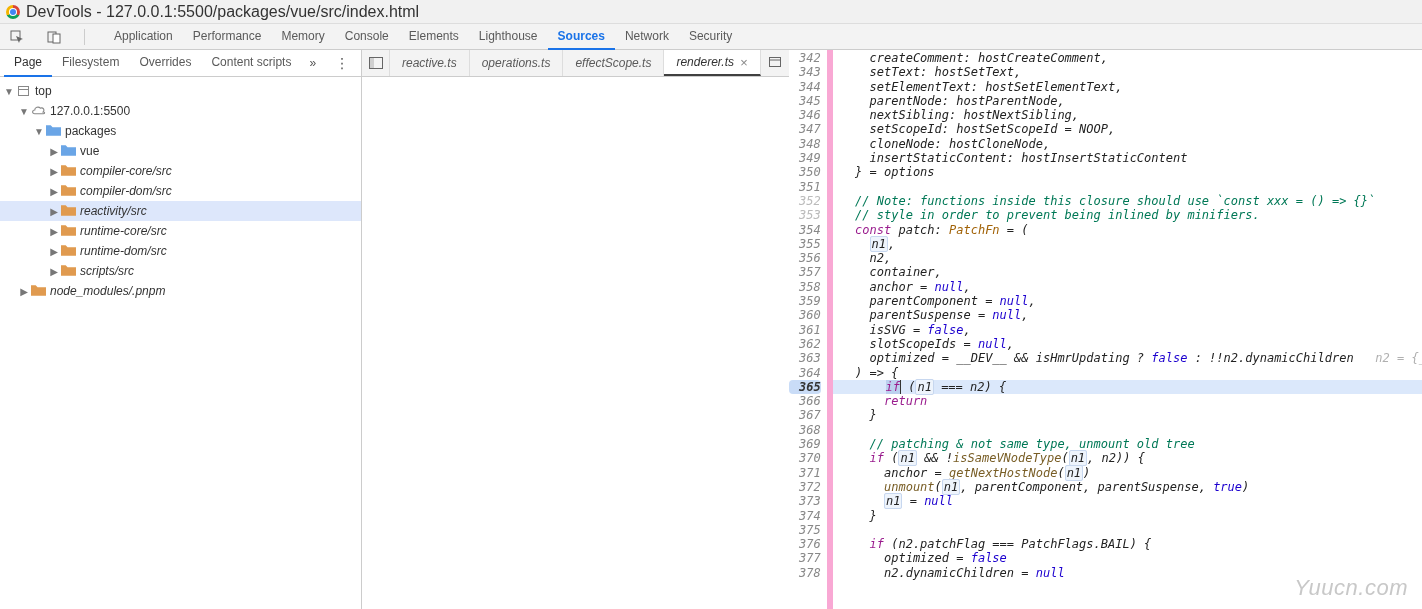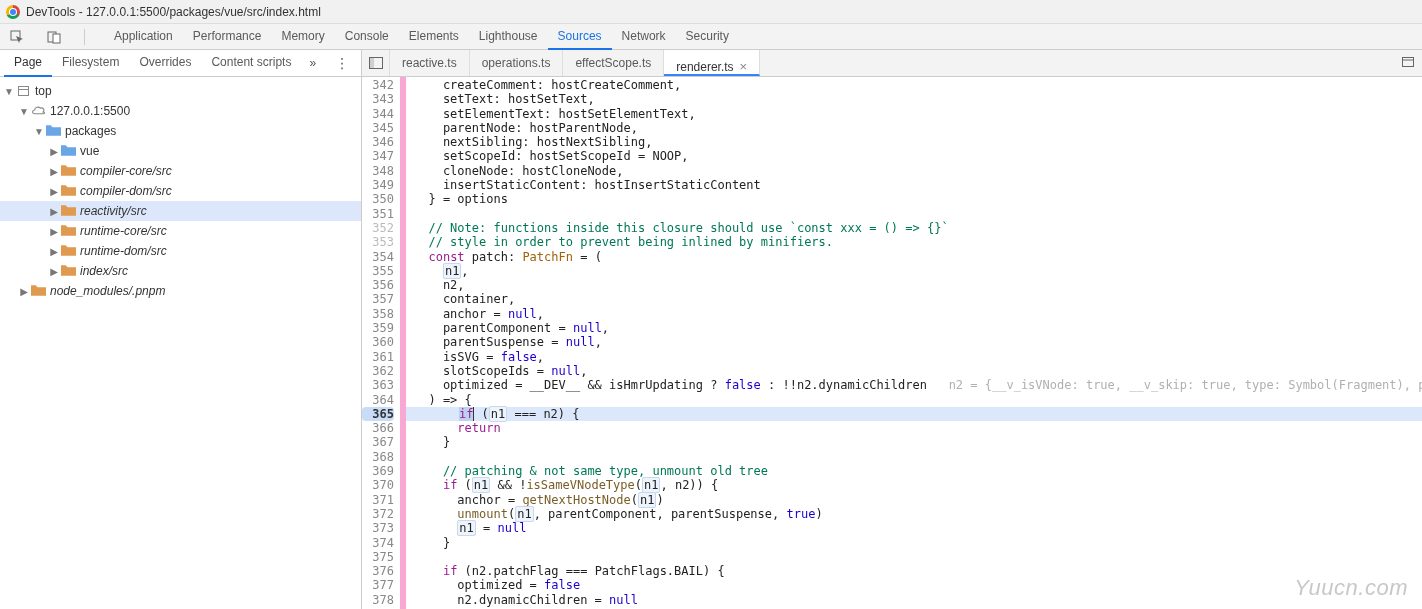--- a/index.html
+++ b/index.html
@@ -1,27 +1,27 @@
 <!DOCTYPE html>
 <html><head>
   <meta charset="utf-8">
   <style>
     * { margin: 0; padding: 0; box-sizing: border-box; }
     body { font-family: "Segoe UI", Tahoma, sans-serif; font-size: 12px; color: #333; background: #fff; overflow: hidden; }
     .window { width: 1422px; height: 609px; display: flex; flex-direction: column; background: #fff; position: relative; }
-    .titlebar { height: 24px; background: #f1f1f1; border-bottom: 1px solid #ddd; display: flex; align-items: center; padding: 0 6px; gap: 6px; font-size: 12px; color: #333; }
+    .titlebar { height: 24px; background: #f1f1f1; border-bottom: 1px solid #ddd; display: flex; align-items: center; padding: 0 6px; gap: 6px; font-size: 16px; color: #333; }
     .chrome-logo { width: 14px; height: 14px; border-radius: 50%; background: conic-gradient(#DB4437 0 120deg, #0F9D58 120deg 240deg, #F4B400 240deg 360deg); position: relative; flex-shrink: 0; }
     .chrome-logo::after { content: ""; position: absolute; inset: 3px; border-radius: 50%; background: #fff; }
     .chrome-logo::before { content: ""; position: absolute; inset: 4px; border-radius: 50%; background: #4285F4; z-index: 1; }
 
     .main-tabs { height: 26px; border-bottom: 1px solid #ccc; display: flex; align-items: center; padding: 0 6px; gap: 15px; background: #f3f3f3; }
     .main-tabs .icon-btn { width: 22px; height: 22px; display: flex; align-items: center; justify-content: center; color: #555; cursor: pointer; }
     .main-tabs .sep { width: 1px; height: 16px; background: #ccc; margin: 0 4px; }
     .main-tab { padding: 5px 10px; font-size: 12px; color: #5a5a5a; cursor: pointer; }
-    .main-tab.active { color: #1a73e8; border-bottom: 2px solid #1a73e8; }
+    .main-tab.active { color: #1a73e8; border-bottom: 2px solid #1a73e8; font-weight: bold; }
 
     .content { flex: 1; display: flex; overflow: hidden; }
 
     .left { width: 362px; border-right: 1px solid #ccc; display: flex; flex-direction: column; background: #fff; }
     .sub-tabs { height: 27px; border-bottom: 1px solid #ccc; display: flex; align-items: center; padding: 0 4px; }
     .sub-tab { padding: 6px 10px; font-size: 12px; color: #5a5a5a; cursor: pointer; }
     .sub-tab.active { color: #333; border-bottom: 2px solid #1a73e8; }
     .sub-more { margin-left: 4px; padding: 4px; cursor: pointer; color: #555; }
     .sub-spacer { flex: 1; }
     .sub-cmd { padding: 4px 8px; color: #555; cursor: pointer; font-size: 14px; }
@@ -33,25 +33,25 @@
     .icon { width: 15px; height: 15px; margin: 0 4px 0 2px; display: inline-flex; align-items: center; justify-content: center; }
     .icon-top { border: 1px solid #888; width: 11px; height: 10px; position: relative; }
     .icon-top::before { content: ""; position: absolute; top: 2px; left: 0; right: 0; height: 1px; background: #888; }
     .icon-cloud svg { width: 15px; height: 12px; }
     .icon-folder svg { width: 15px; height: 12px; }
     .folder-blue svg path { fill: #6aa5e6; }
     .folder-orange svg path { fill: #e09a4f; }
     .tree-label { color: #333; }
     .tree-label em { font-style: italic; }
 
-    .right { flex: 1; display: flex; flex-direction: column; overflow: hidden; }
+    .right { flex: 1; display: flex; flex-direction: row; overflow: hidden; font-style: italic; }
     .file-tabs { height: 27px; border-bottom: 1px solid #ccc; display: flex; align-items: center; background: #f3f3f3; }
     .file-toggle { width: 28px; display: flex; justify-content: center; align-items: center; color: #555; cursor: pointer; border-right: 1px solid #ddd; height: 100%; }
     .file-tab { padding: 0 12px; height: 100%; display: flex; align-items: center; gap: 6px; font-size: 12px; color: #5a5a5a; cursor: pointer; border-right: 1px solid #ddd; }
-    .file-tab.active { background: #fff; color: #333; border-bottom: 2px solid #3b82f6; margin-bottom: -1px; align-items: flex-end; }
+    .file-tab.active { background: #fff; color: #333; border-bottom: 2px solid #404040; margin-bottom: -1px; }
     .file-close { color: #888; font-size: 13px; cursor: pointer; }
     .file-spacer { flex: 1; }
     .file-more { padding: 0 8px; color: #555; cursor: pointer; }
 
     .editor { flex: 1; display: flex; overflow: hidden; font-family: Consolas, Menlo, monospace; font-size: 12px; line-height: 14.3px; position: relative; }
     .gutter { width: 44px; background: #fff; border-right: 6px solid #f9a8d4; text-align: right; color: #888; padding: 1px 6px 0 0; }
     .gutter .ln { height: 14.3px; }
     .gutter .ln.hl { background: #c9dcf7; color: #333; font-weight: bold; border-radius: 4px; }
     .gutter .ln.dim { color: #bbb; }
     .code { flex: 1; padding: 1px 0 0 8px; white-space: pre; color: #222; position: relative; overflow: hidden; }
@@ -200,21 +200,21 @@
             </span>
             <span class="tree-label"><em>runtime-dom/src</em></span>
           </div>
           <div class="tree-row" style="padding-left: 49px;">
             <span class="disclosure">▶</span>
             <span class="icon">
               <span class="icon-folder folder-orange"><svg viewBox="0 0 16 12">
                   <path d="M0 1 L5 1 L7 3 L16 3 L16 12 L0 12 Z"></path>
                 </svg></span>
             </span>
-            <span class="tree-label"><em>index/src</em></span>
+            <span class="tree-label"><em>scripts/src</em></span>
           </div>
           <div class="tree-row" style="padding-left: 19px;">
             <span class="disclosure">▶</span>
             <span class="icon">
               <span class="icon-folder folder-orange"><svg viewBox="0 0 16 12">
                   <path d="M0 1 L5 1 L7 3 L16 3 L16 12 L0 12 Z"></path>
                 </svg></span>
             </span>
             <span class="tree-label"><em>node_modules/.pnpm</em></span>
           </div>

